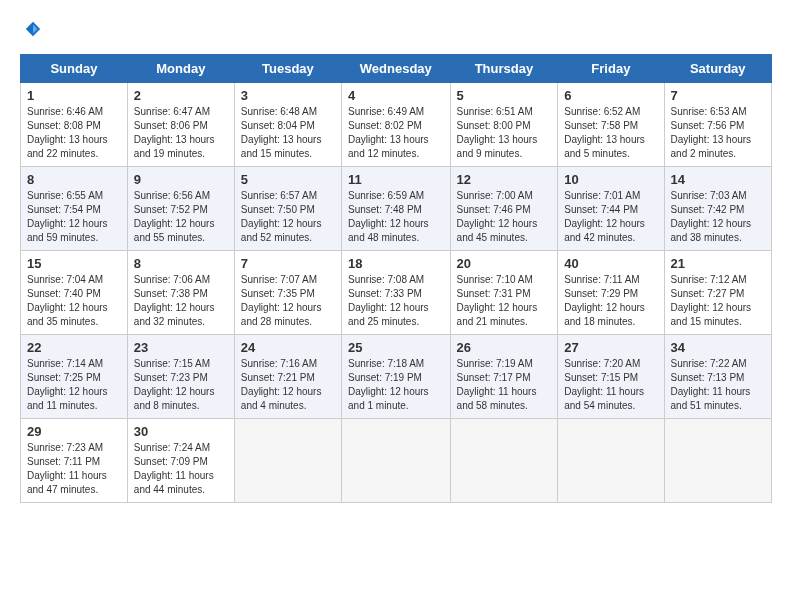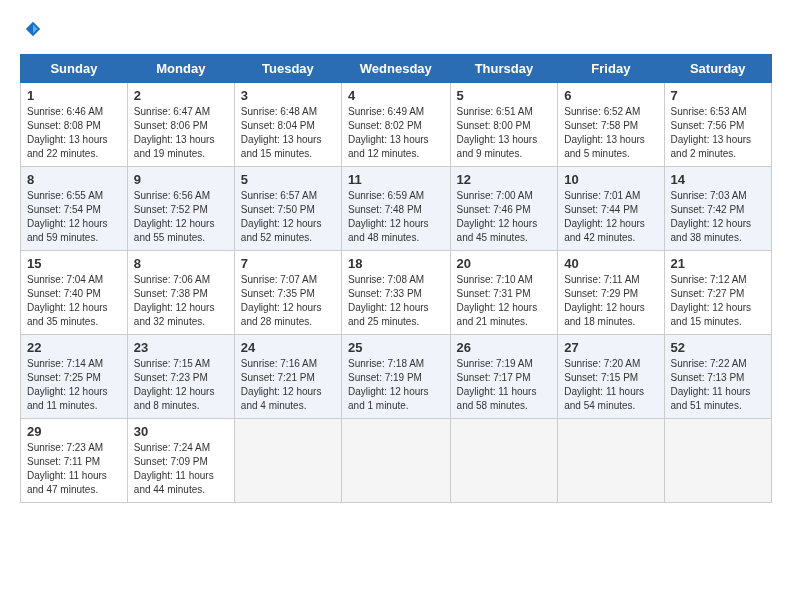--- a/index.html
+++ b/index.html
@@ -235,21 +235,21 @@
       </td>
         <td>
         <span class="day-num">26</span>
         <span class="day-info">Sunrise: 7:19 AM<br>Sunset: 7:17 PM<br>Daylight: 11 hours and 58 minutes.</span>
       </td>
         <td>
         <span class="day-num">27</span>
         <span class="day-info">Sunrise: 7:20 AM<br>Sunset: 7:15 PM<br>Daylight: 11 hours and 54 minutes.</span>
       </td>
         <td>
-        <span class="day-num">52</span>
+        <span class="day-num">34</span>
         <span class="day-info">Sunrise: 7:22 AM<br>Sunset: 7:13 PM<br>Daylight: 11 hours and 51 minutes.</span>
       </td>
       </tr>
       <tr>
         <td>
         <span class="day-num">29</span>
         <span class="day-info">Sunrise: 7:23 AM<br>Sunset: 7:11 PM<br>Daylight: 11 hours and 47 minutes.</span>
       </td>
         <td>
         <span class="day-num">30</span>

